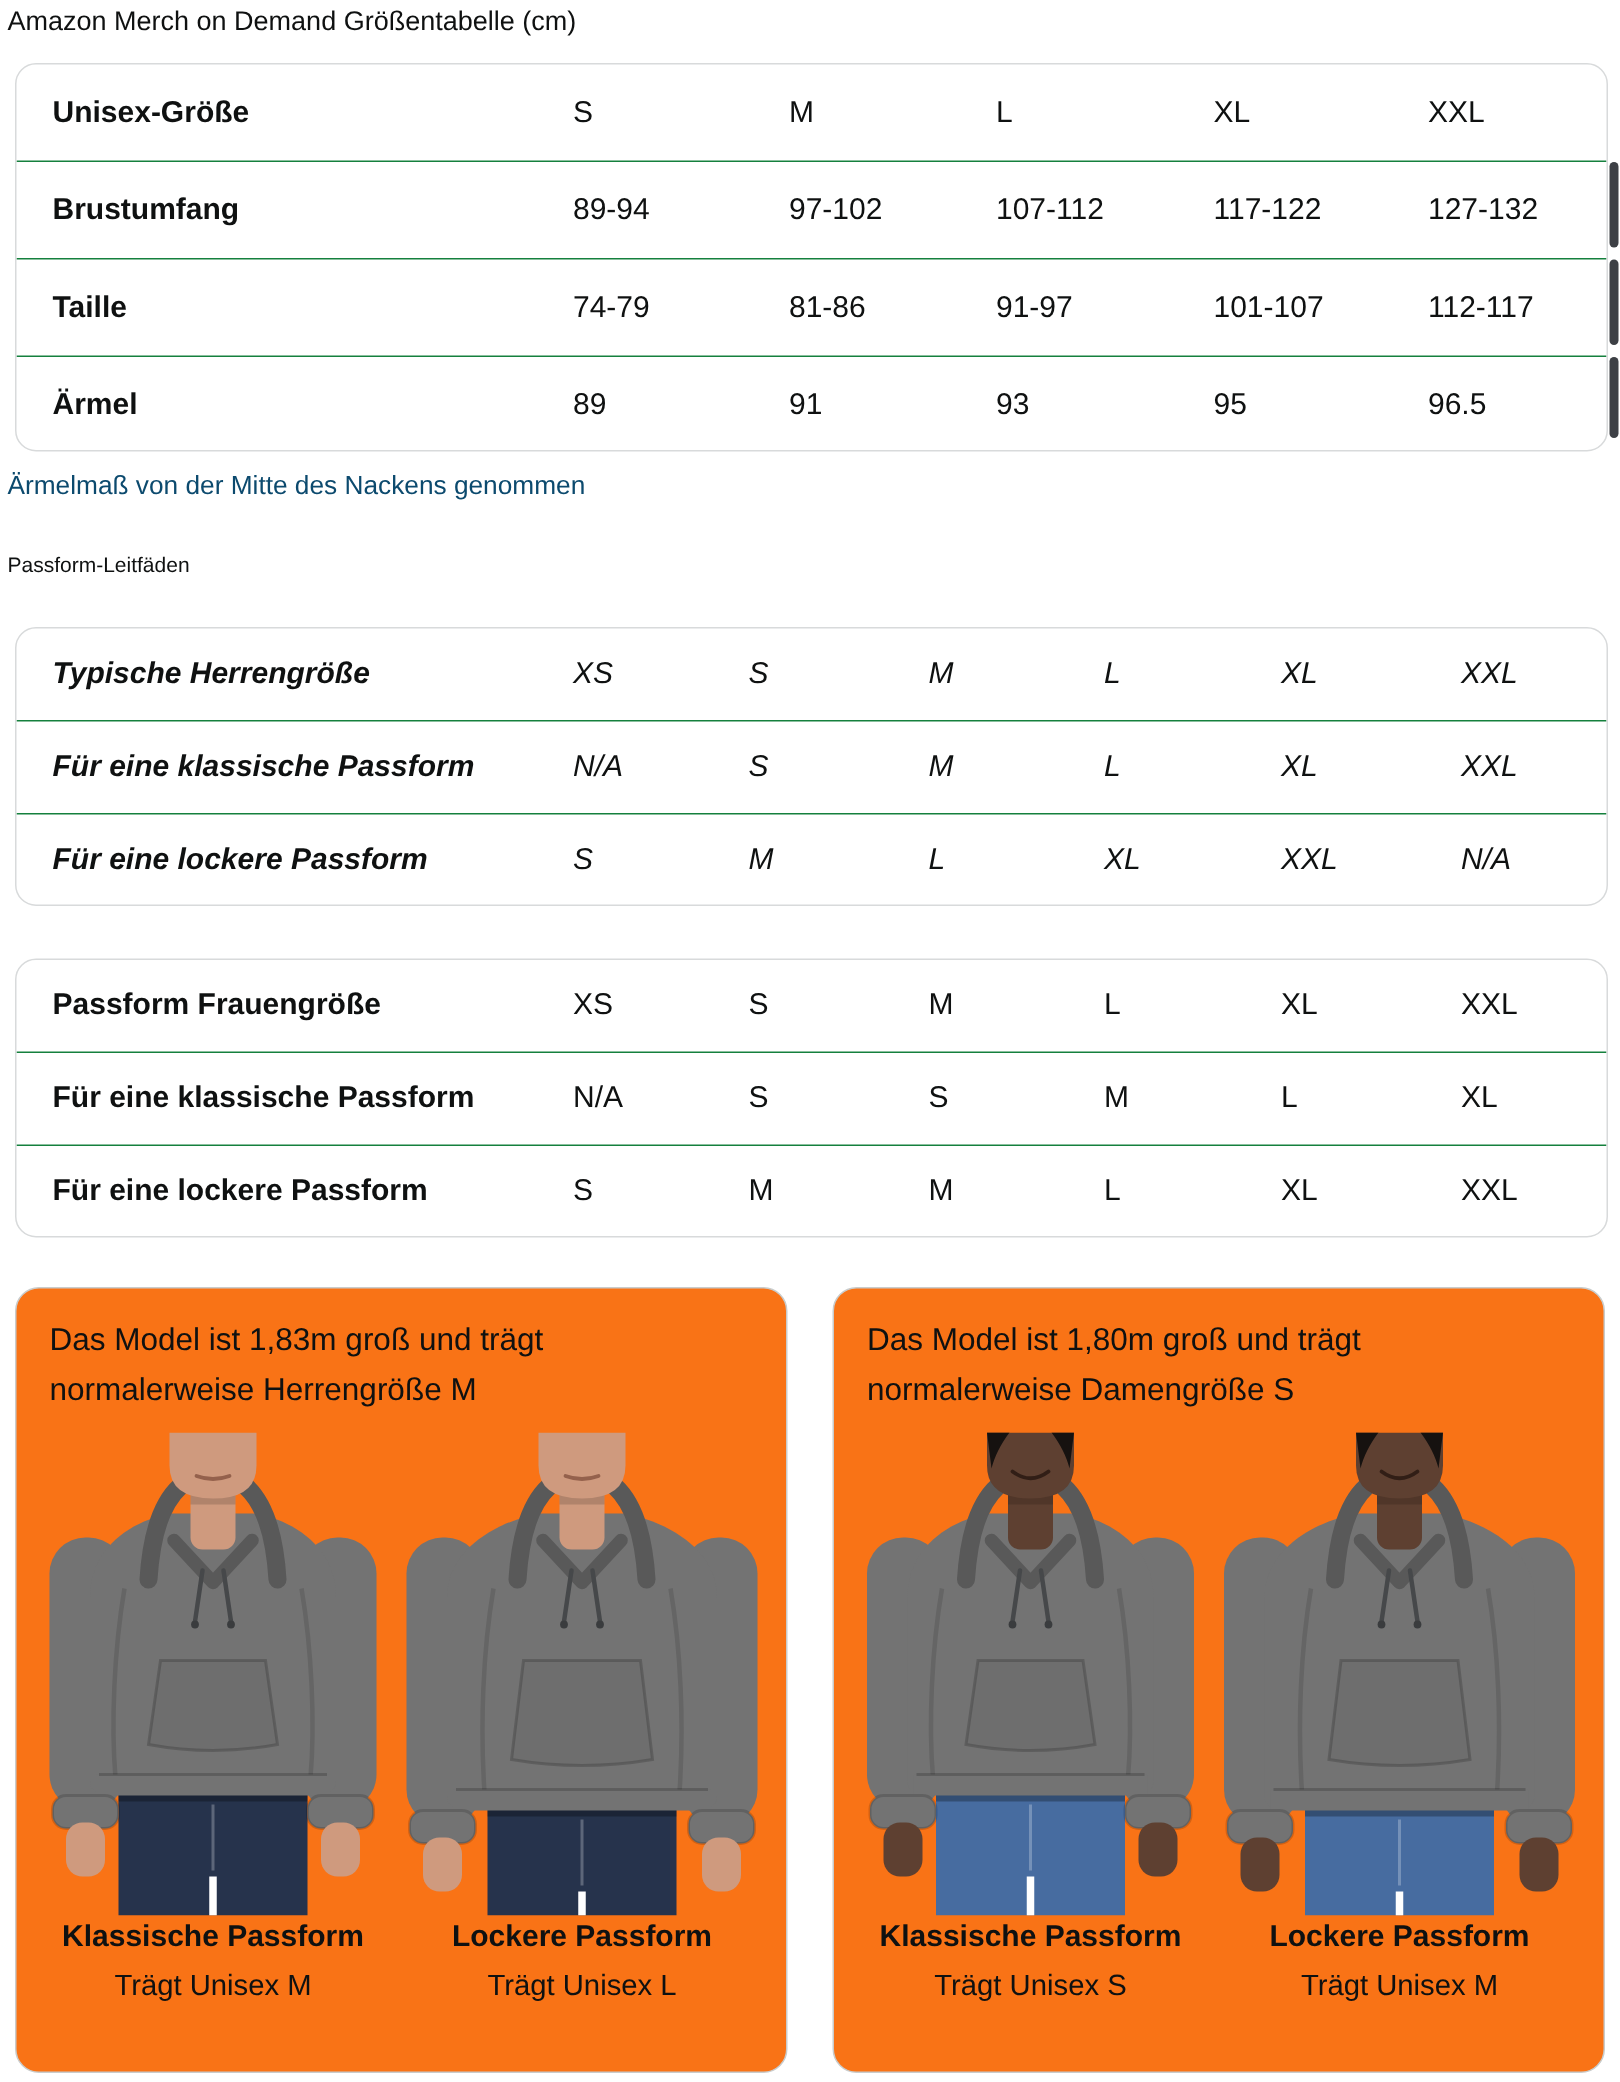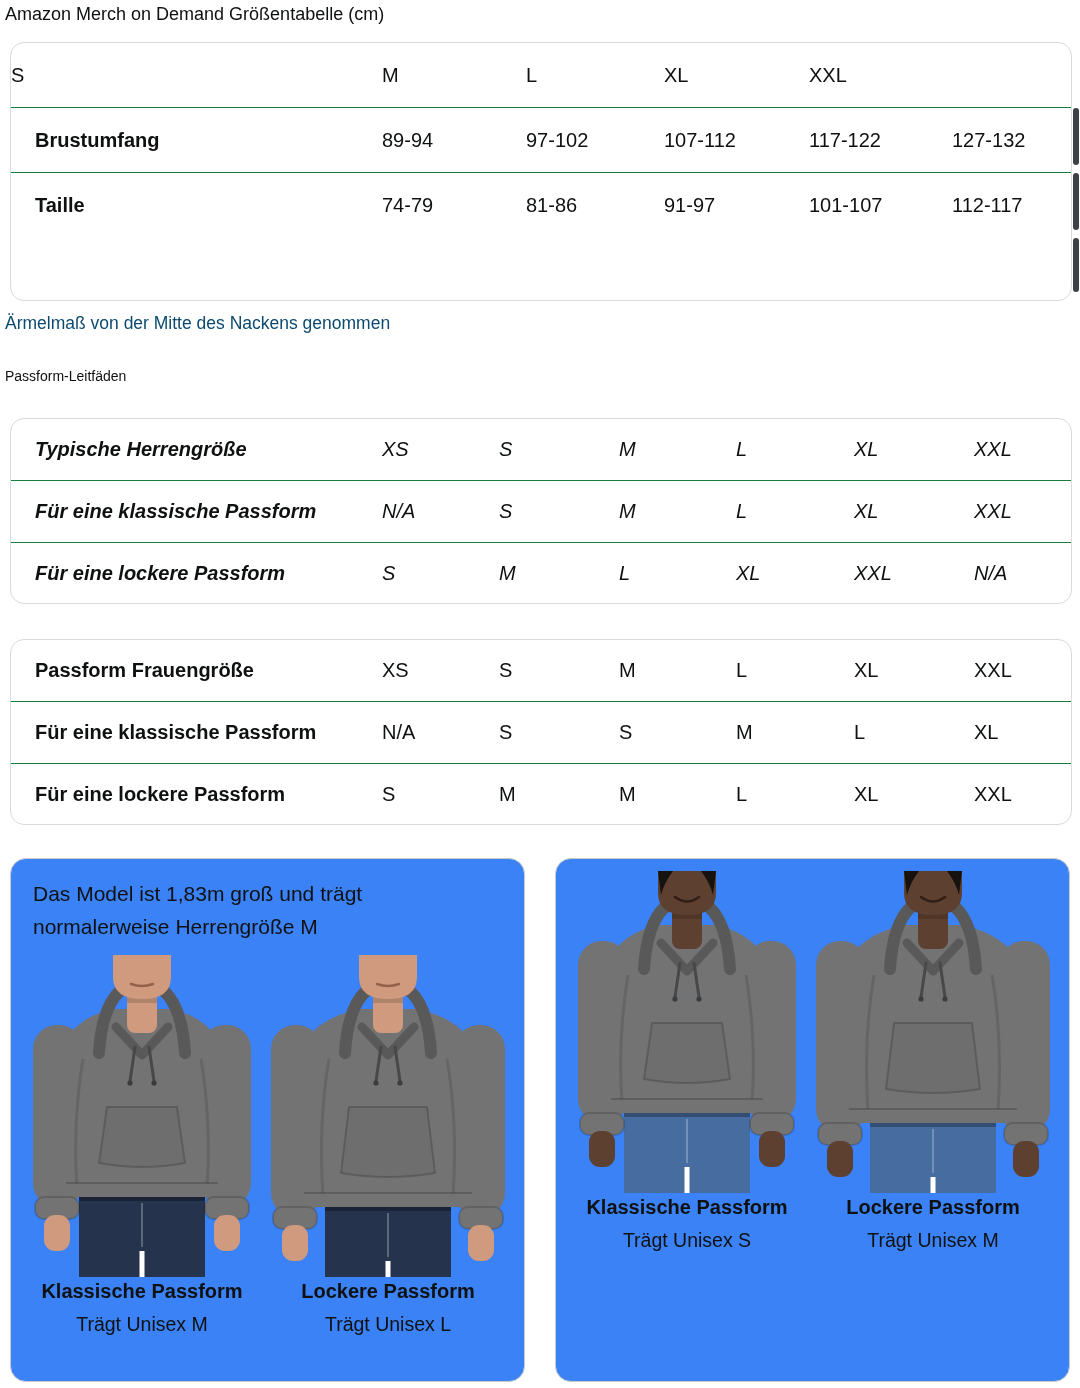--- a/index.html
+++ b/index.html
@@ -22,40 +22,41 @@
   .fit-table .trow{height:61px;grid-template-columns:371px 117px 120px 117px 118px 120px 1fr;}
   #mens-table{top:418px;height:186px;font-style:italic;}
   #womens-table{top:639px;height:186px;}
   .note-text{position:absolute;left:5px;top:313px;font-size:17.5px;color:#0c4a6e;}
   .section-heading{position:absolute;left:5px;top:368px;font-size:14px;font-weight:400;}
   .scroll-seg{position:absolute;left:1073px;width:6px;border-radius:3px;background:#3d4045;}
   .seg1{top:108px;height:57px;}
   .seg2{top:173px;height:57px;}
   .seg3{top:238px;height:54px;}
   .card{
-    position:absolute;top:858px;width:515px;height:524px;box-sizing:border-box;background:#3b82f6;
+    position:absolute;top:858px;width:515px;height:524px;box-sizing:border-box;background:#f97316;
     border:1.5px solid #c9cccc;border-radius:16px;overflow:hidden;
   }
   #card-men{left:10px;}
   #card-women{left:555px;}
   .card-desc{margin:18px 30px 0 22px;font-size:21px;line-height:33px;max-width:440px;}
   .figs{display:flex;justify-content:flex-start;padding:0 8px;margin-top:12px;}
   .fig{width:246px;text-align:center;}
   .fig-photo{width:246px;height:322px;}
   .fig-photo svg{display:block;}
   .fig-title{font-size:20px;font-weight:bold;line-height:24px;margin-top:2px;}
   .fig-sub{font-size:19.5px;line-height:24px;margin-top:9px;}
 </style>
 </head>
 <body>
 
 <div class="page-title">Amazon Merch on Demand Größentabelle (cm)</div>
 
 <div class="panel" id="size-table">
   <div class="trow">
+    <div class="lbl">Unisex-Größe</div>
     <div class="val">S</div>
     <div class="val">M</div>
     <div class="val">L</div>
     <div class="val">XL</div>
     <div class="val">XXL</div>
   </div>
   <div class="trow">
     <div class="lbl">Brustumfang</div>
     <div class="val">89-94</div>
     <div class="val">97-102</div>
@@ -63,20 +64,28 @@
     <div class="val">117-122</div>
     <div class="val">127-132</div>
   </div>
   <div class="trow">
     <div class="lbl">Taille</div>
     <div class="val">74-79</div>
     <div class="val">81-86</div>
     <div class="val">91-97</div>
     <div class="val">101-107</div>
     <div class="val">112-117</div>
+  </div>
+  <div class="trow">
+    <div class="lbl">Ärmel</div>
+    <div class="val">89</div>
+    <div class="val">91</div>
+    <div class="val">93</div>
+    <div class="val">95</div>
+    <div class="val">96.5</div>
   </div>
 </div>
 
 <div class="scroll-seg seg1"></div>
 <div class="scroll-seg seg2"></div>
 <div class="scroll-seg seg3"></div>
 
 <div class="note-text">Ärmelmaß von der Mitte des Nackens genommen</div>
 <div class="section-heading">Passform-Leitfäden</div>
 
@@ -210,20 +219,21 @@
             <rect x="203" y="270" width="26" height="36" rx="11" fill="#cf9a7e"></rect>
           </svg>
         </div>
       <div class="fig-title">Lockere Passform</div>
       <div class="fig-sub">Trägt Unisex L</div>
     </div>
   </div>
 </div>
 
 <div class="card" id="card-women">
+  <div class="card-desc">Das Model ist 1,80m groß und trägt normalerweise Damengröße S</div>
   <div class="figs">
     <div class="fig">
       <div class="fig-photo">
           <svg width="246" height="322" viewBox="0 0 246 322" xmlns="http://www.w3.org/2000/svg">
             <rect x="14" y="70" width="50" height="182" rx="24" fill="#737373"></rect>
             <rect x="182" y="70" width="50" height="182" rx="24" fill="#737373"></rect>
             <path d="M 41 110 C 41 76 70 58 96 54 L 150 54 C 176 58 205 76 205 110 L 205 232 Q 205 240 197 240 L 49 240 Q 41 240 41 232 Z" fill="#737373"></path>
             <path d="M 64 104 C 57 145 55 195 58 230" stroke="rgba(0,0,0,0.12)" stroke-width="3" fill="none"></path>
             <path d="M 182 104 C 189 145 191 195 188 230" stroke="rgba(0,0,0,0.12)" stroke-width="3" fill="none"></path>
             <rect x="60" y="238" width="126" height="84" fill="#476ca0"></rect>

